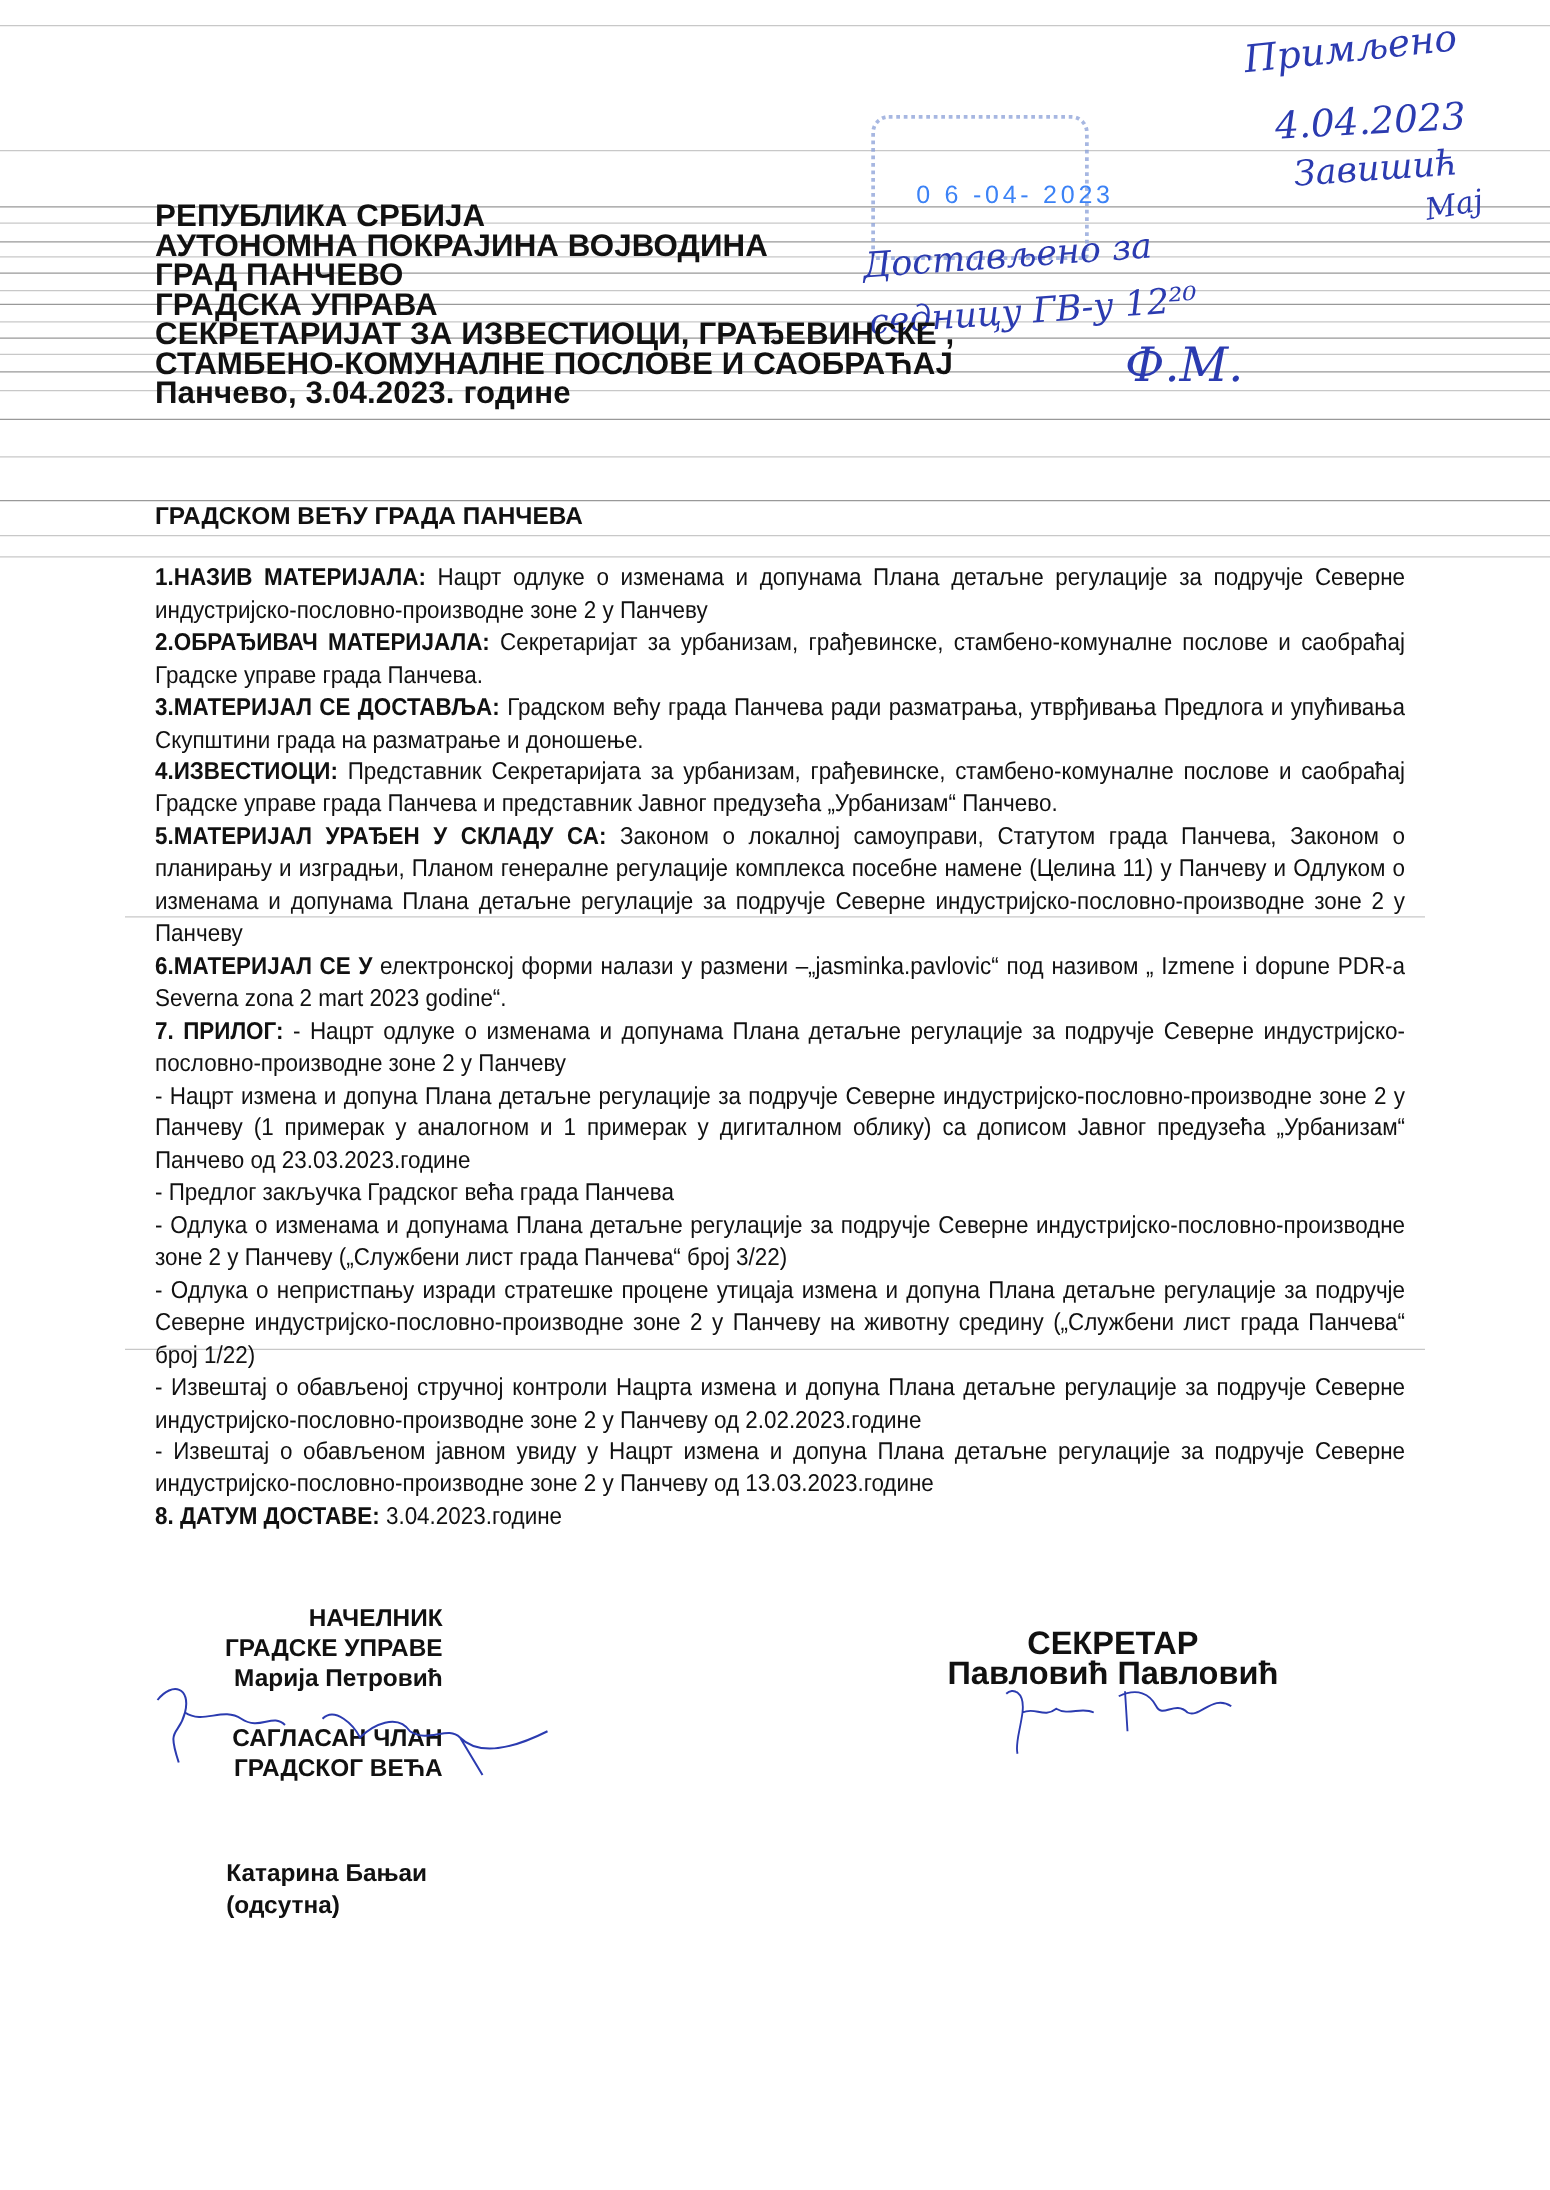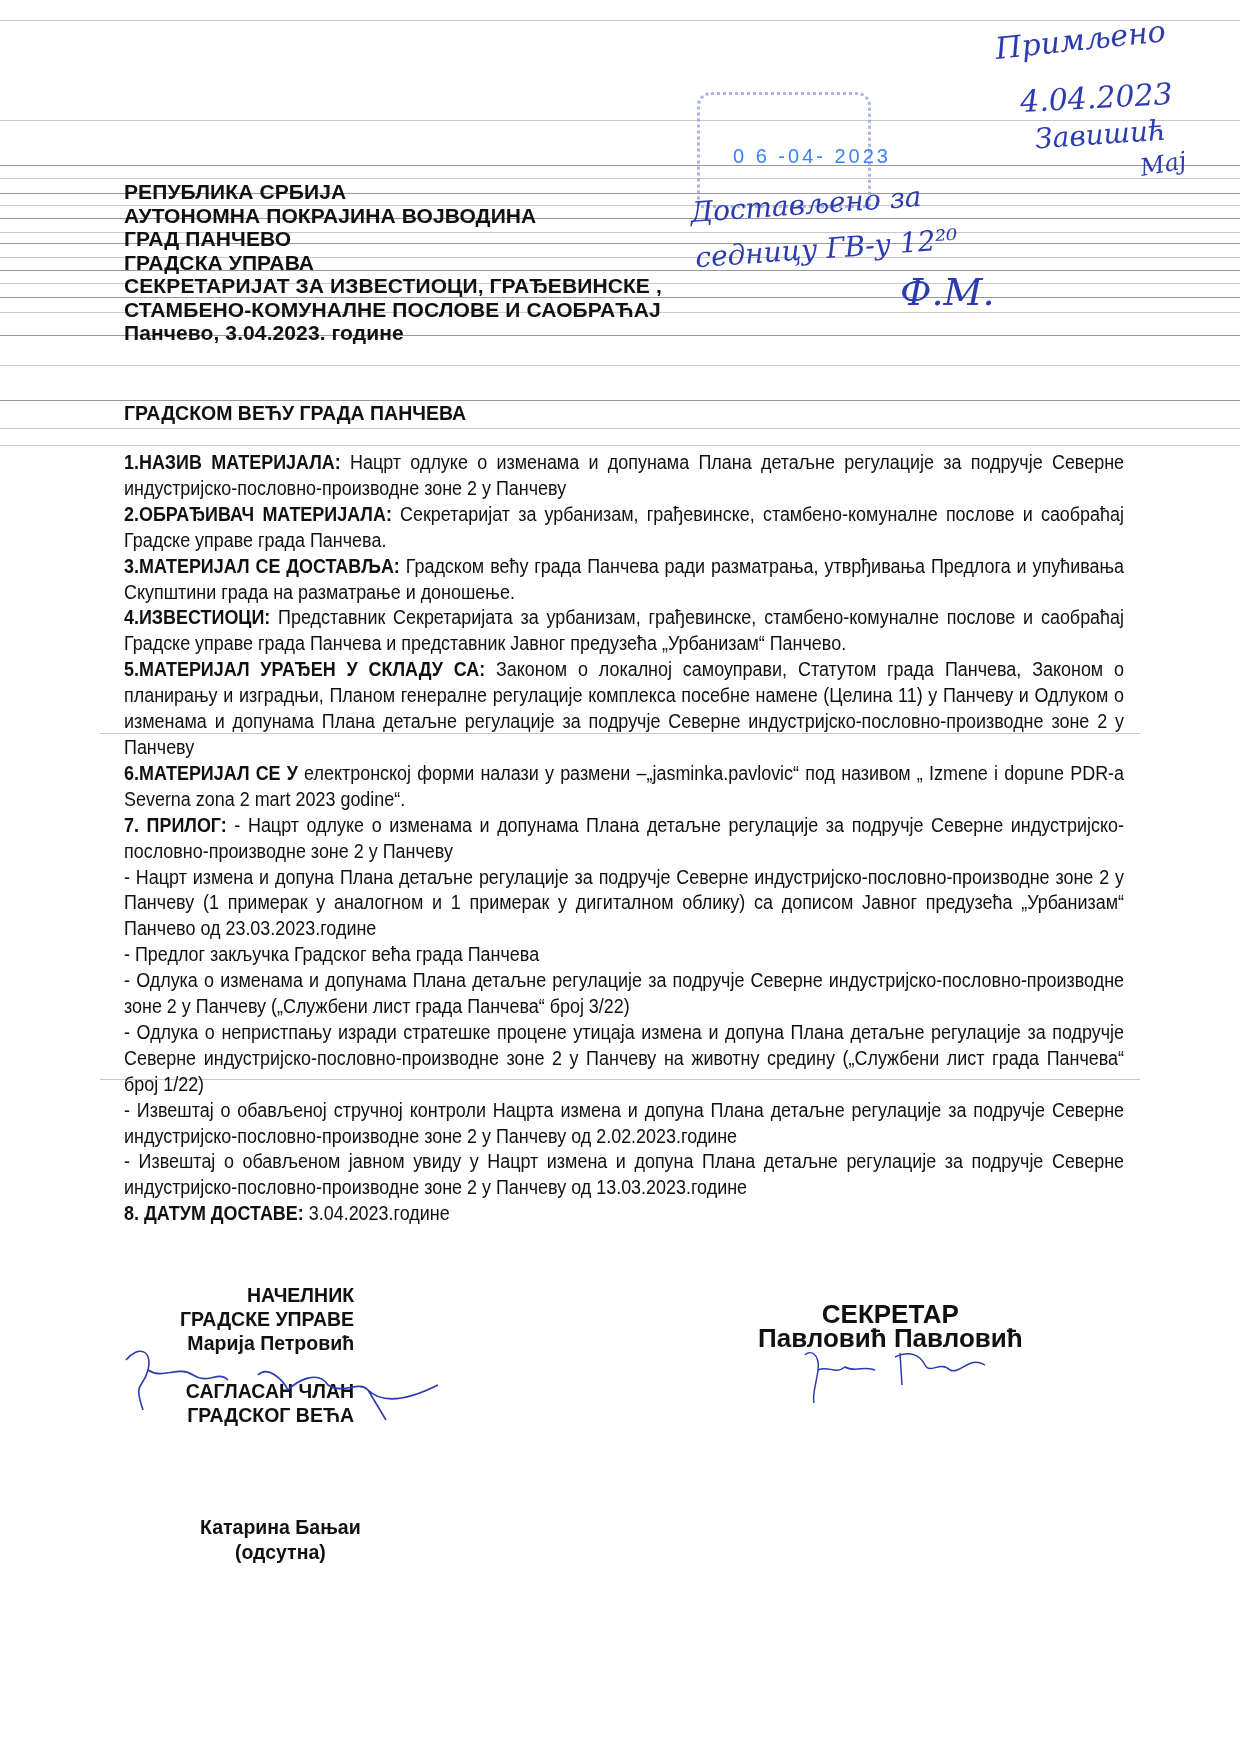--- a/index.html
+++ b/index.html
@@ -1,29 +1,29 @@
 <!DOCTYPE html>
 <html><head>
   <meta charset="utf-8">
   <style>
     html, body { margin: 0; padding: 0; background: #ffffff; }
     body { width: 1240px; height: 1752px; position: relative; overflow: hidden;
            font-family: "Liberation Sans", sans-serif; color: #111; }
     .scanline { position: absolute; height: 1px; background: #9a9a9a; opacity: 0.55; }
     .scanline.dark { background: #555; opacity: 0.6; }
-    .header { position: absolute; left: 124px; top: 180px; font-weight: bold; font-size: 21px; line-height: 23.5px; letter-spacing: 0.1px; }
+    .header { position: absolute; left: 124px; top: 162px; font-weight: bold; font-size: 25px; line-height: 23.5px; letter-spacing: 0.1px; }
     .header div { white-space: nowrap; }
     .addressee { position: absolute; left: 124px; top: 402px; font-weight: bold; font-size: 19.5px; }
     .body { position: absolute; left: 124px; top: 450px; width: 1000px; font-family: "Liberation Sans", sans-serif;
             font-size: 19.5px; line-height: 25.9px; transform: scaleX(0.92); transform-origin: left top; width: 1087px; }
     .body p { margin: 0; text-align: justify; }
     .body b { font-weight: bold; }
     .sig-left { position: absolute; left: 180px; top: 1283px; font-size: 19.5px; line-height: 24px; font-weight: bold; text-align: right; }
     .sig-right { position: absolute; left: 758px; top: 1302px; font-size: 26px; line-height: 24px; font-weight: bold; text-align: center; }
-    .member { position: absolute; left: 200px; top: 1487px; font-size: 19.5px; line-height: 25px; font-weight: bold; text-align: center; margin-top: 28px; }
+    .member { position: absolute; left: 181px; top: 1487px; font-size: 19.5px; line-height: 25px; font-weight: bold; text-align: left; }
     .hand { position: absolute; font-family: "DejaVu Serif", serif; font-style: italic; color: #2b3bb0; }
     .stamp { position: absolute; left: 697px; top: 92px; width: 168px; height: 110px; border: 3px dotted #8aa0d8;
              border-radius: 14px 14px 4px 4px; opacity: 0.75; }
     .stamp-date { position: absolute; left: 110px; top: 148px; color: #3b82f6; font-size: 20px; letter-spacing: 3px; }
     svg.sig { position: absolute; overflow: visible; }
   </style>
 </head>
 <body>
 
 <div>

